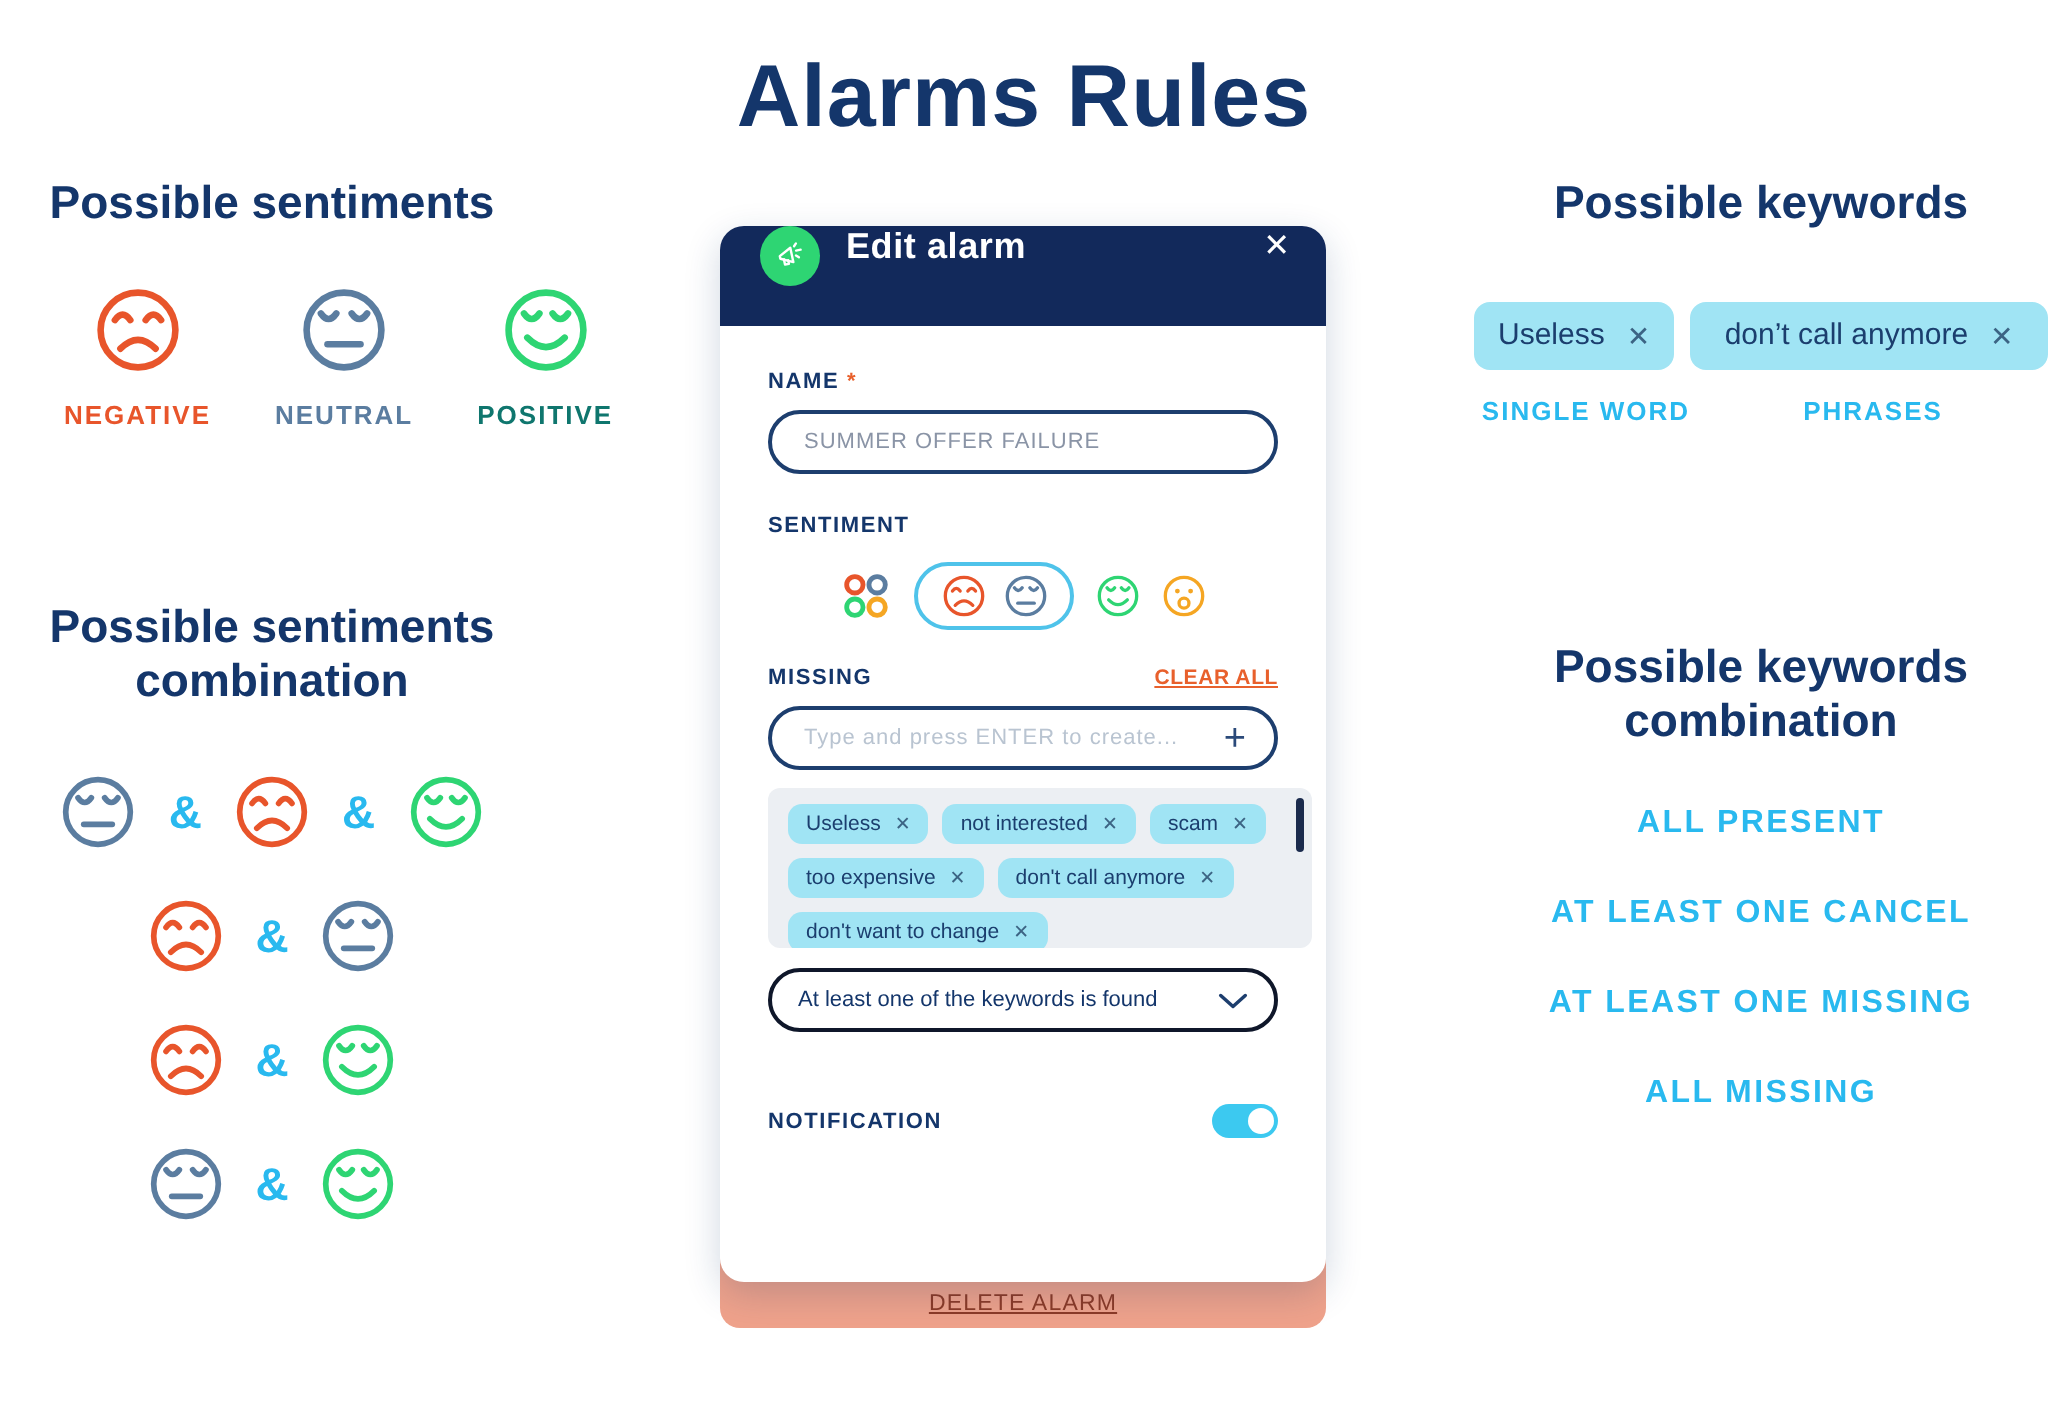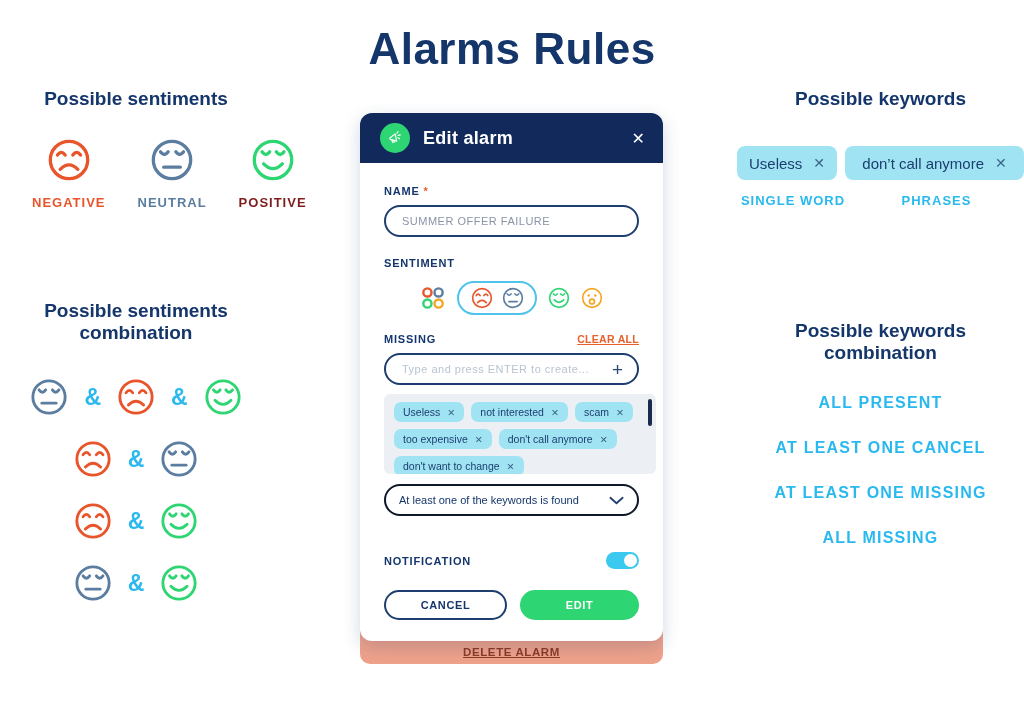--- a/index.html
+++ b/index.html
@@ -4,21 +4,21 @@
 <style>
   html,body { margin:0; padding:0; }
   body {
     width:1024px; height:711px; position:relative; background:#ffffff;
     font-family:"Liberation Sans", sans-serif; overflow:hidden; color:#14366B;
   }
   .title {
     position:absolute; top:24px; left:0; width:100%; text-align:center;
     font-size:44px; font-weight:bold; color:#14366B; letter-spacing:.5px; margin:0;
   }
-  .section-h { font-weight:bold; color:#14366B; text-align:center; margin:0; font-size:19px; line-height:1.16; }
+  .section-h { font-weight:bold; color:#14366B; text-align:center; margin:0; font-size:23px; line-height:1.16; }
 
   
   .left-sentiments { position:absolute; left:0; top:88px; width:272px; }
   .faces-row { display:flex; margin-top:28px; }
   .face-col { flex:1; display:flex; flex-direction:column; align-items:center; gap:13px;padding-left:32px; }
   .face { display:inline-block; line-height:0; }
   .f44 { width:44px; height:44px; }
   .f38 { width:38px; height:38px; }
   .f22 { width:22px; height:22px; }
   .face-label { font-size:13px; font-weight:bold; letter-spacing:1px; }
@@ -43,25 +43,25 @@
   .kw-combo { position:absolute; left:737px; top:320px; width:287px; }
   .kw-combo-list { margin-top:30px; }
   .kw-combo-item { text-align:center; color:#29B9EF; font-weight:bold; font-size:16px;
     letter-spacing:1.2px; margin-bottom:27px; }
 
   
   .modal-wrap { position:absolute; left:360px; top:113px; width:303px; height:551px; }
   .delete-bar { position:absolute; left:0; bottom:0; width:100%; height:42px; background:#EFA28B;
     border-radius:10px; display:flex; align-items:flex-end; justify-content:center;
     padding-bottom:6px; box-sizing:border-box; }
-  .delete-link { color:#8C3A26; font-size:11.5px; font-weight:bold; letter-spacing:.6px; text-decoration:underline; }
+  .delete-link { color:#8C3A26; font-size:11.5px; font-weight:normal; letter-spacing:.6px; text-decoration:underline; }
   .modal-card { position:absolute; left:0; top:0; width:100%; height:528px; background:#fff;
     border-radius:12px; box-shadow:0 6px 18px rgba(20,54,107,.20); }
   .modal-header { height:50px; background:#12295B; border-radius:12px 12px 0 0;
-    display:flex; align-items:center; padding:0 18px 0 20px; box-sizing:border-box; }
+    display:flex; padding:0 18px 0 20px; box-sizing:border-box; }
   .header-icon { width:30px; height:30px; border-radius:50%; background:#2ED573;
     display:flex; align-items:center; justify-content:center; margin-right:13px; line-height:0; }
   .modal-title { color:#fff; font-size:18px; font-weight:bold; letter-spacing:.3px; }
   .close-x { margin-left:auto; color:#fff; font-size:16px; }
   .modal-body { padding:22px 24px 0; }
   .field-label { font-size:11px; font-weight:bold; color:#14366B; letter-spacing:.8px; }
   .req { color:#E8602C; }
   .pill-input { margin-top:8px; height:28px; border:2px solid #1D3E6E; border-radius:16px;
     display:flex; align-items:center; padding:0 14px; }
   .pill-input input { border:none; outline:none; background:transparent; flex:1; min-width:0;
@@ -124,21 +124,21 @@
             </svg></span>
         <span class="face-label" style="color: rgb(91, 125, 160);">NEUTRAL</span>
       </div>
       <div class="face-col">
         <span class="face f44"><svg viewBox="0 0 40 40" width="100%" height="100%">
               <circle cx="20" cy="20" r="17" fill="none" stroke="#2ED573" stroke-width="3"></circle>
               <path d="M10 12.5 Q13.5 17.5 17 12.5" fill="none" stroke="#2ED573" stroke-width="3" stroke-linecap="round"></path>
               <path d="M23 12.5 Q26.5 17.5 30 12.5" fill="none" stroke="#2ED573" stroke-width="3" stroke-linecap="round"></path>
               <path d="M11.5 23.5 Q20 32 28.5 23.5" fill="none" stroke="#2ED573" stroke-width="3" stroke-linecap="round"></path>
             </svg></span>
-        <span class="face-label" style="color: #7f1d1d; text-align: center;">POSITIVE</span>
+        <span class="face-label" style="color: #0f766e; text-align: center;">POSITIVE</span>
       </div>
     </div>
   </section>
 
   <section class="sent-combo">
     <h2 class="section-h">Possible sentiments combination</h2>
     <div class="combo-rows">
         <div class="combo-row">
           <span class="face f38"><svg viewBox="0 0 40 40" width="100%" height="100%">
               <circle cx="20" cy="20" r="17" fill="none" stroke="#5B7DA0" stroke-width="3"></circle>
@@ -323,24 +323,20 @@
           </span>
         </div>
 
         <div class="notif-row">
           <span class="field-label">NOTIFICATION</span>
           <span class="toggle">
               <span class="knob"></span>
             </span>
         </div>
 
-        <div class="btn-row">
-          <div class="btn btn-cancel">CANCEL</div>
-          <div class="btn btn-edit">EDIT</div>
-        </div>
 
       </div>
     </div>
   </div>
 
   <section class="right-keywords">
     <h2 class="section-h">Possible keywords</h2>
     <div class="rk-chips">
       <div class="chip-lg c1">
         <span>Useless</span>

